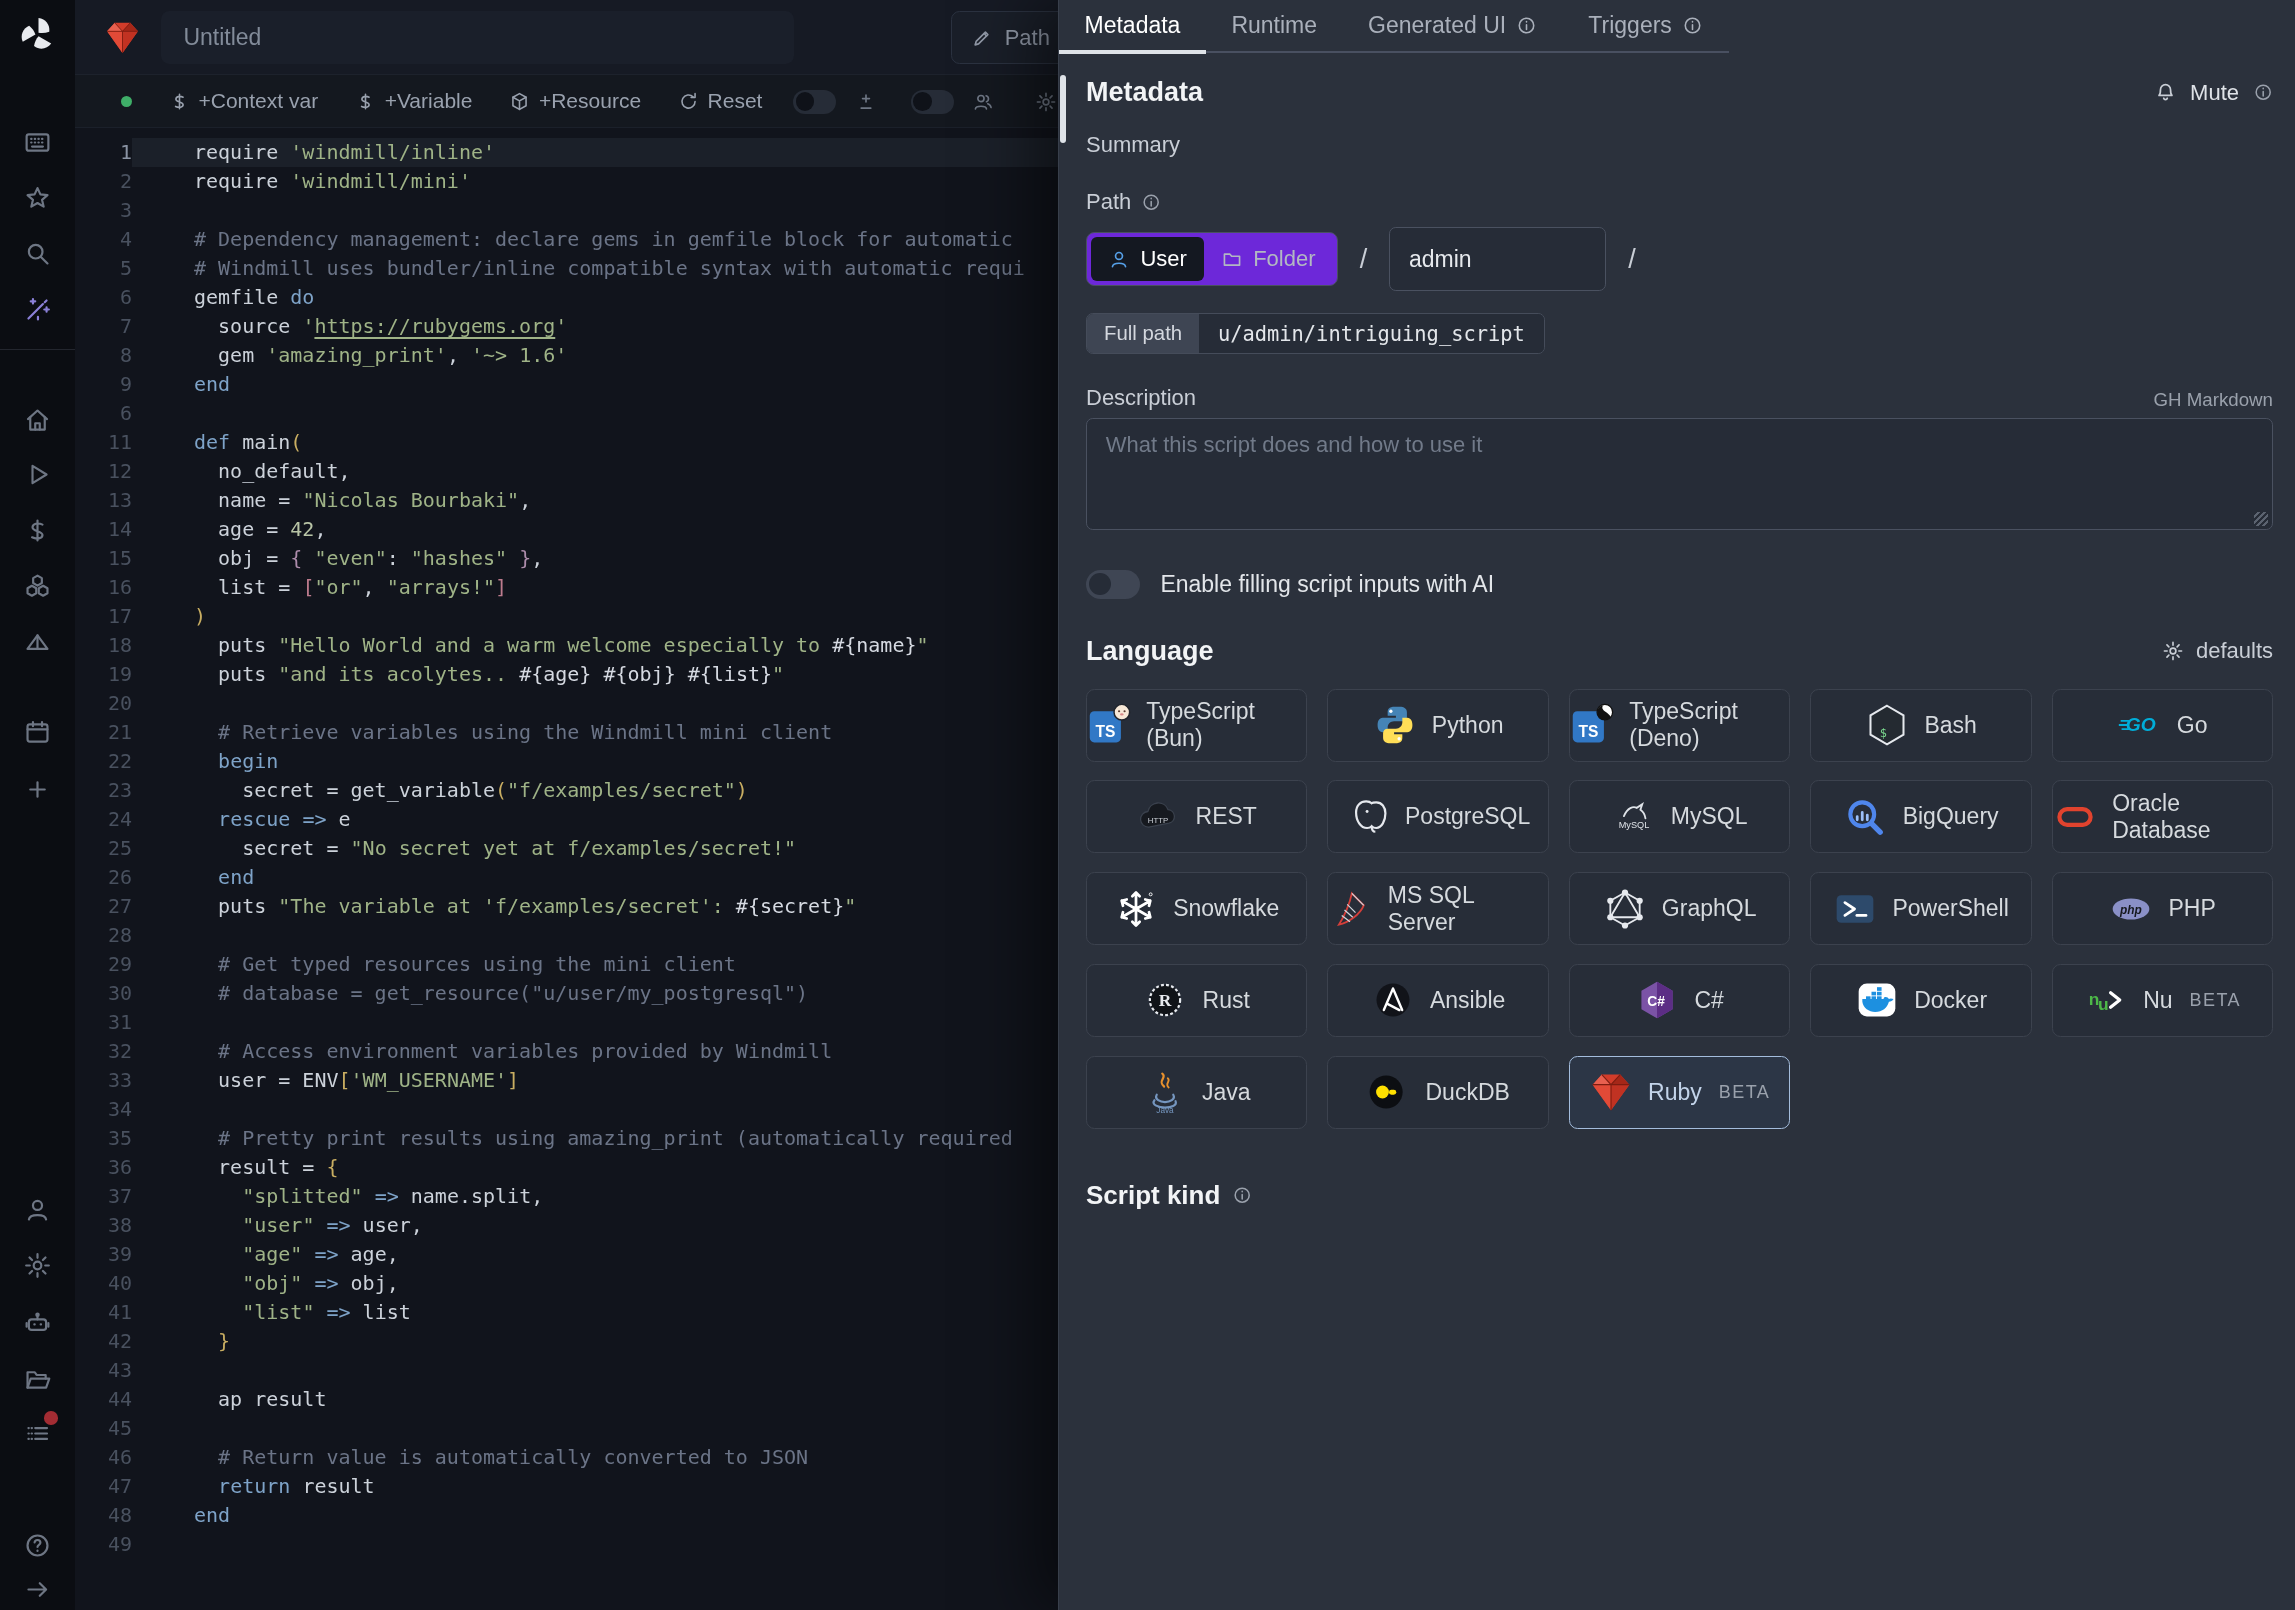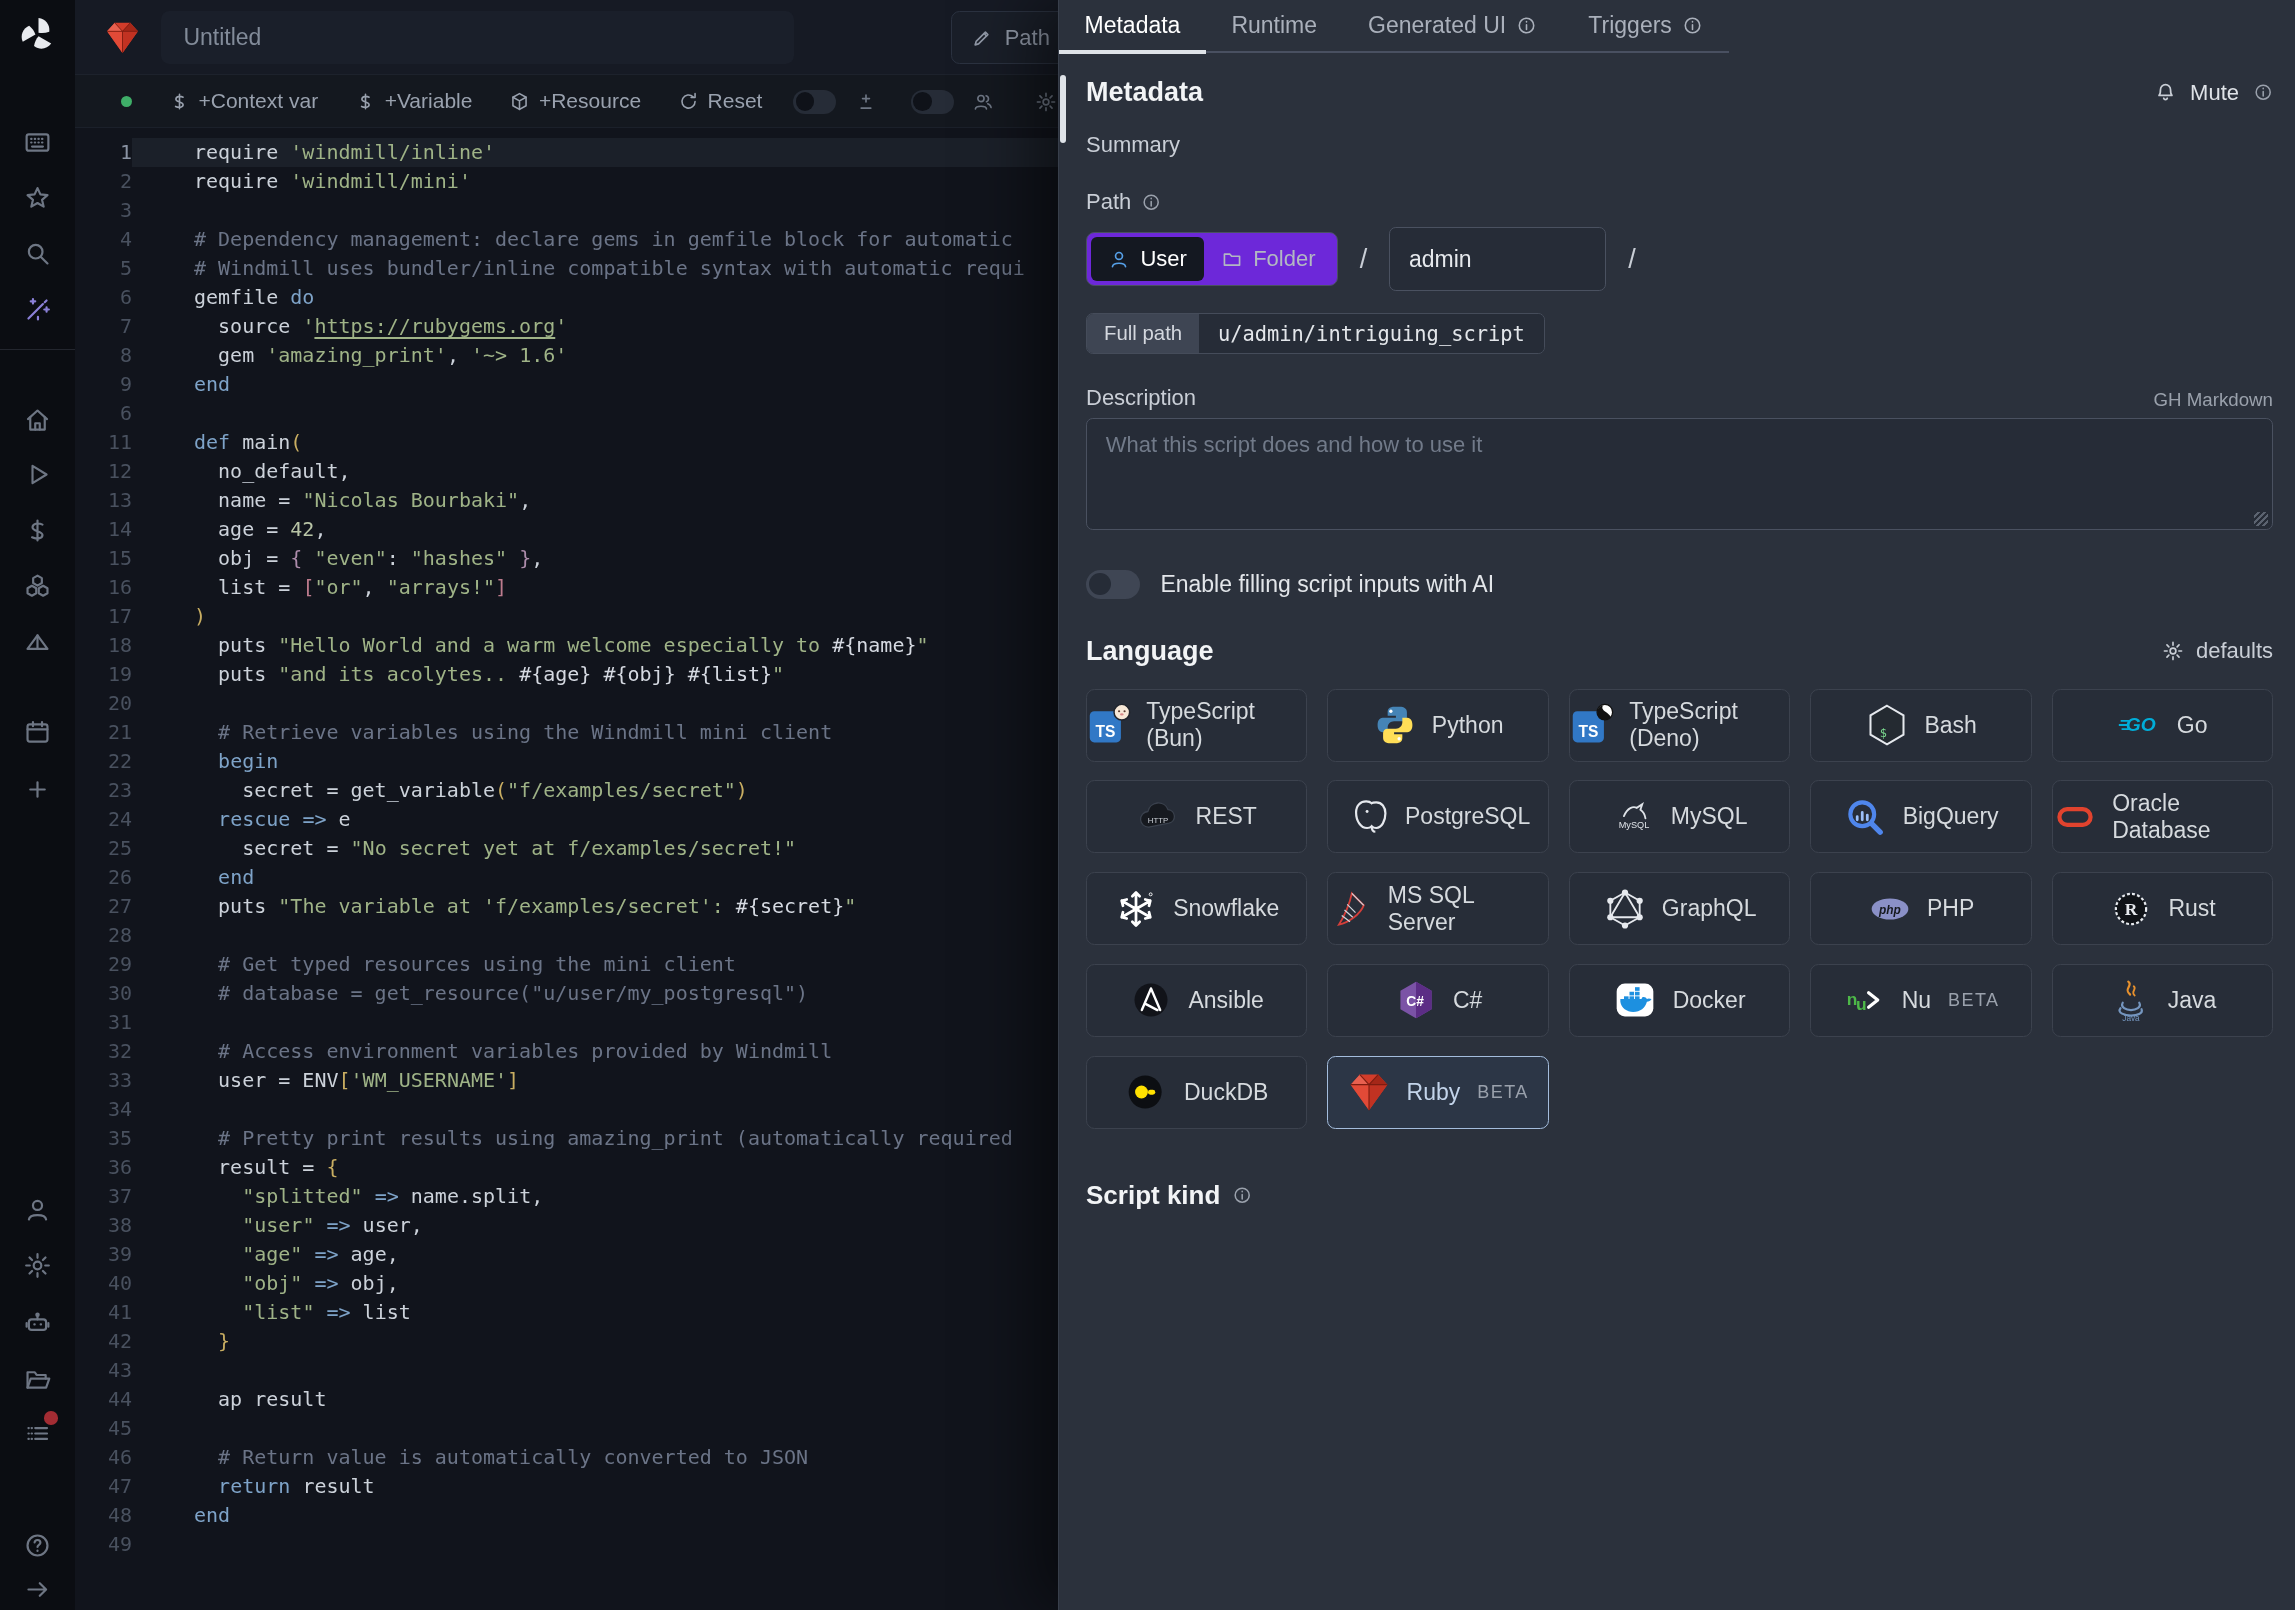--- a/index.html
+++ b/index.html
@@ -766,20 +766,30 @@
                   <circle cx="24" cy="42" r="3.4"></circle>
                   <circle cx="8" cy="33" r="3.4"></circle>
                   <circle cx="8" cy="15" r="3.4"></circle>
                 </g>
               </svg>
             </span>
             <span>GraphQL</span>
           </div>
           <div class="lang-btn">
             <span class="lang-ic">
+              <svg viewBox="0 0 48 48">
+                <rect x="4" y="9" width="40" height="30" rx="5" fill="#2d4a6b"></rect>
+                <path d="M13 17l10.5 7L13 31" stroke="#fff" stroke-width="3" fill="none" stroke-linecap="round" stroke-linejoin="round"></path>
+                <path d="M26 31h10" stroke="#fff" stroke-width="3" stroke-linecap="round"></path>
+              </svg>
+            </span>
+            <span>PowerShell</span>
+          </div>
+          <div class="lang-btn">
+            <span class="lang-ic">
               <svg viewBox="0 0 48 48" style="font-size:27px">
                 <ellipse cx="24" cy="24" rx="20" ry="11.5" fill="#8a90c7"></ellipse>
                 <text x="24" y="29" font-size="13" font-weight="bold" font-style="italic" fill="#16191f" text-anchor="middle" font-family="Liberation Sans">php</text>
               </svg>
             </span>
             <span>PHP</span>
           </div>
           <div class="lang-btn">
             <span class="lang-ic">
               <svg viewBox="0 0 48 48" style="font-size:27px">

